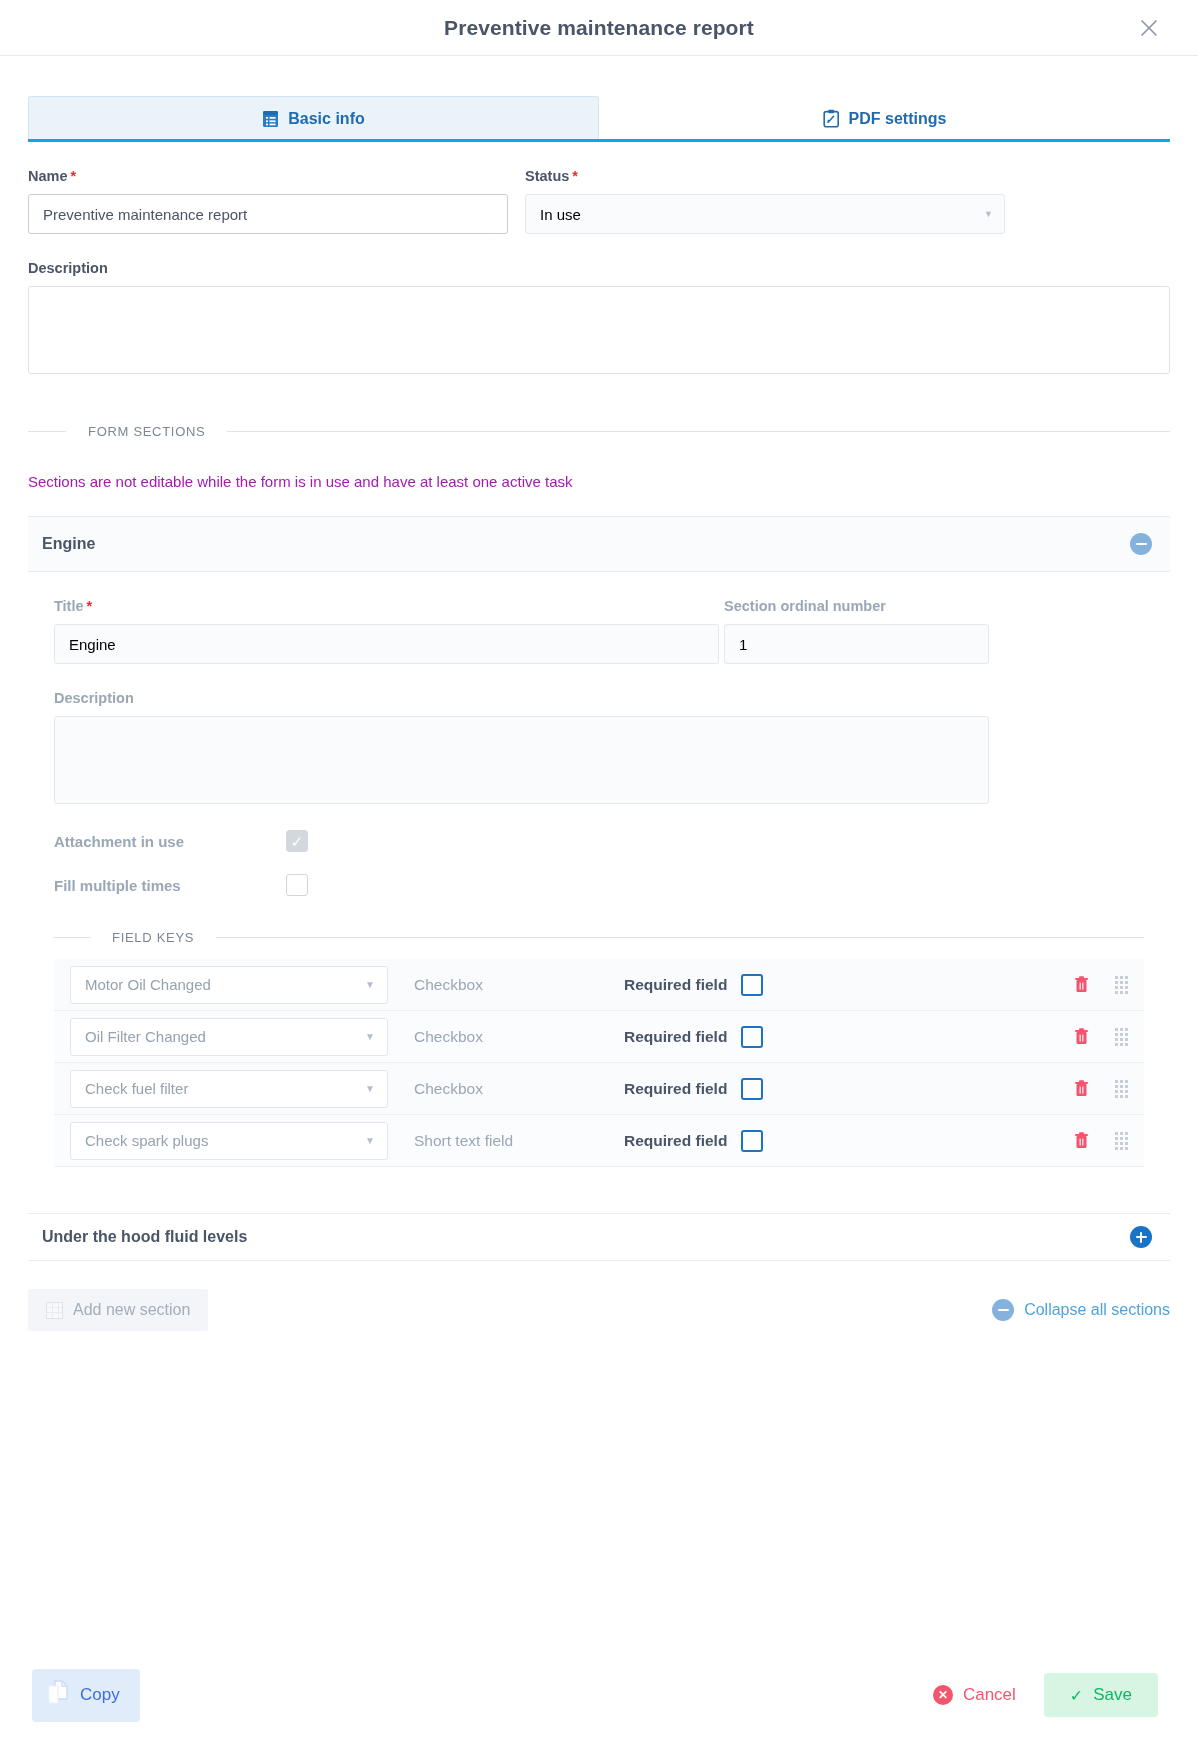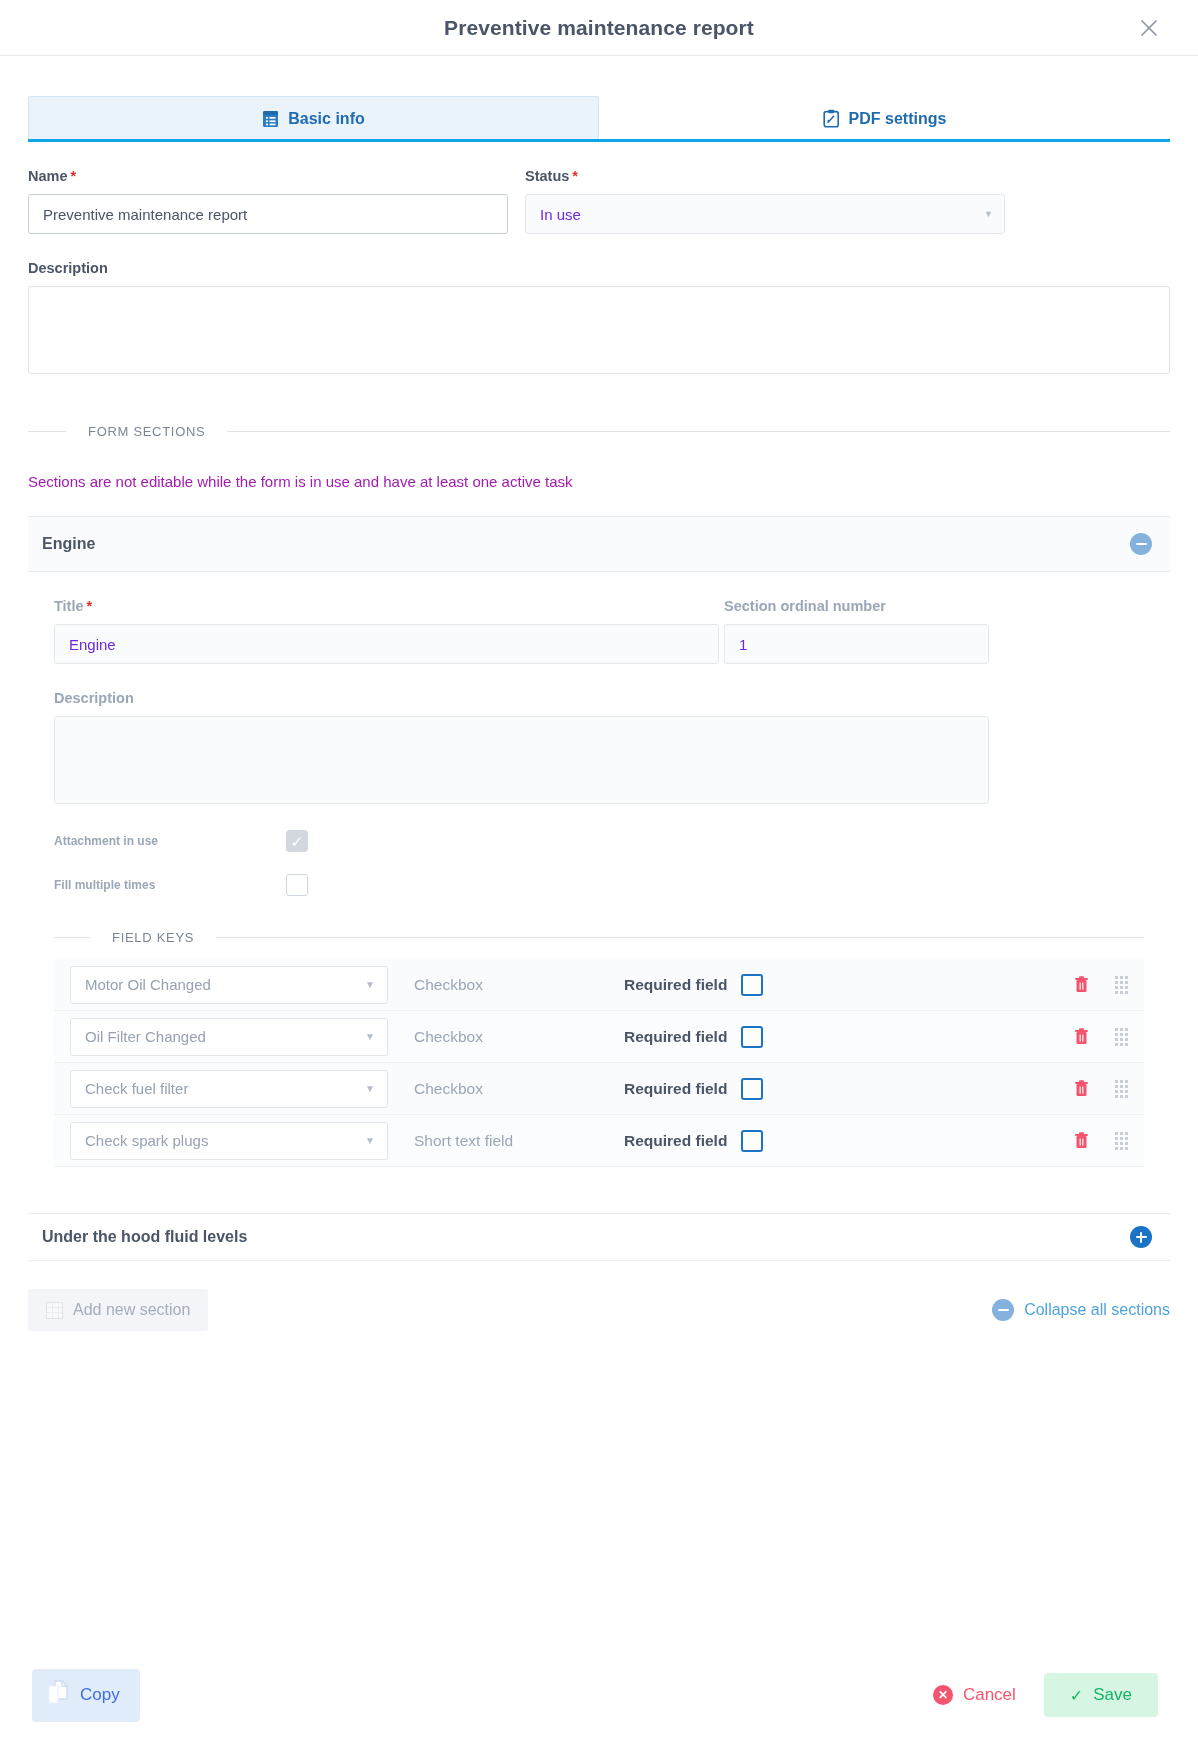--- a/index.html
+++ b/index.html
@@ -92,21 +92,21 @@
     padding: 0 14px;
     font-size: 15px;
     font-family: "Liberation Sans", sans-serif;
     color: #4a5568;
     background: #ffffff;
     outline: none;
   }
   .input.focused { border-color: #c8cfd8; }
   .input.readonly {
     background: #fafbfc;
-    color: #6d28d9;
+    color: #000000;
     border-color: #e4e8ed;
   }
   .textarea {
     width: 100%;
     height: 88px;
     border: 1px solid #dfe3e8;
     border-radius: 3px;
     background: #ffffff;
     resize: none;
     padding: 10px 14px;
@@ -186,21 +186,21 @@
 
   .section-body { padding: 0 26px 0 26px; }
 
   .checkline {
     display: flex;
     align-items: center;
     margin-top: 22px;
   }
   .checkline .cl-label {
     width: 232px;
-    font-size: 12px;
+    font-size: 15px;
     font-weight: 600;
     color: #9aa7b7;
   }
   .cbox {
     width: 22px; height: 22px;
     border-radius: 3px;
     border: 1px solid #cfd6de;
     background: #ffffff;
     display: flex; align-items: center; justify-content: center;
     cursor: pointer;

